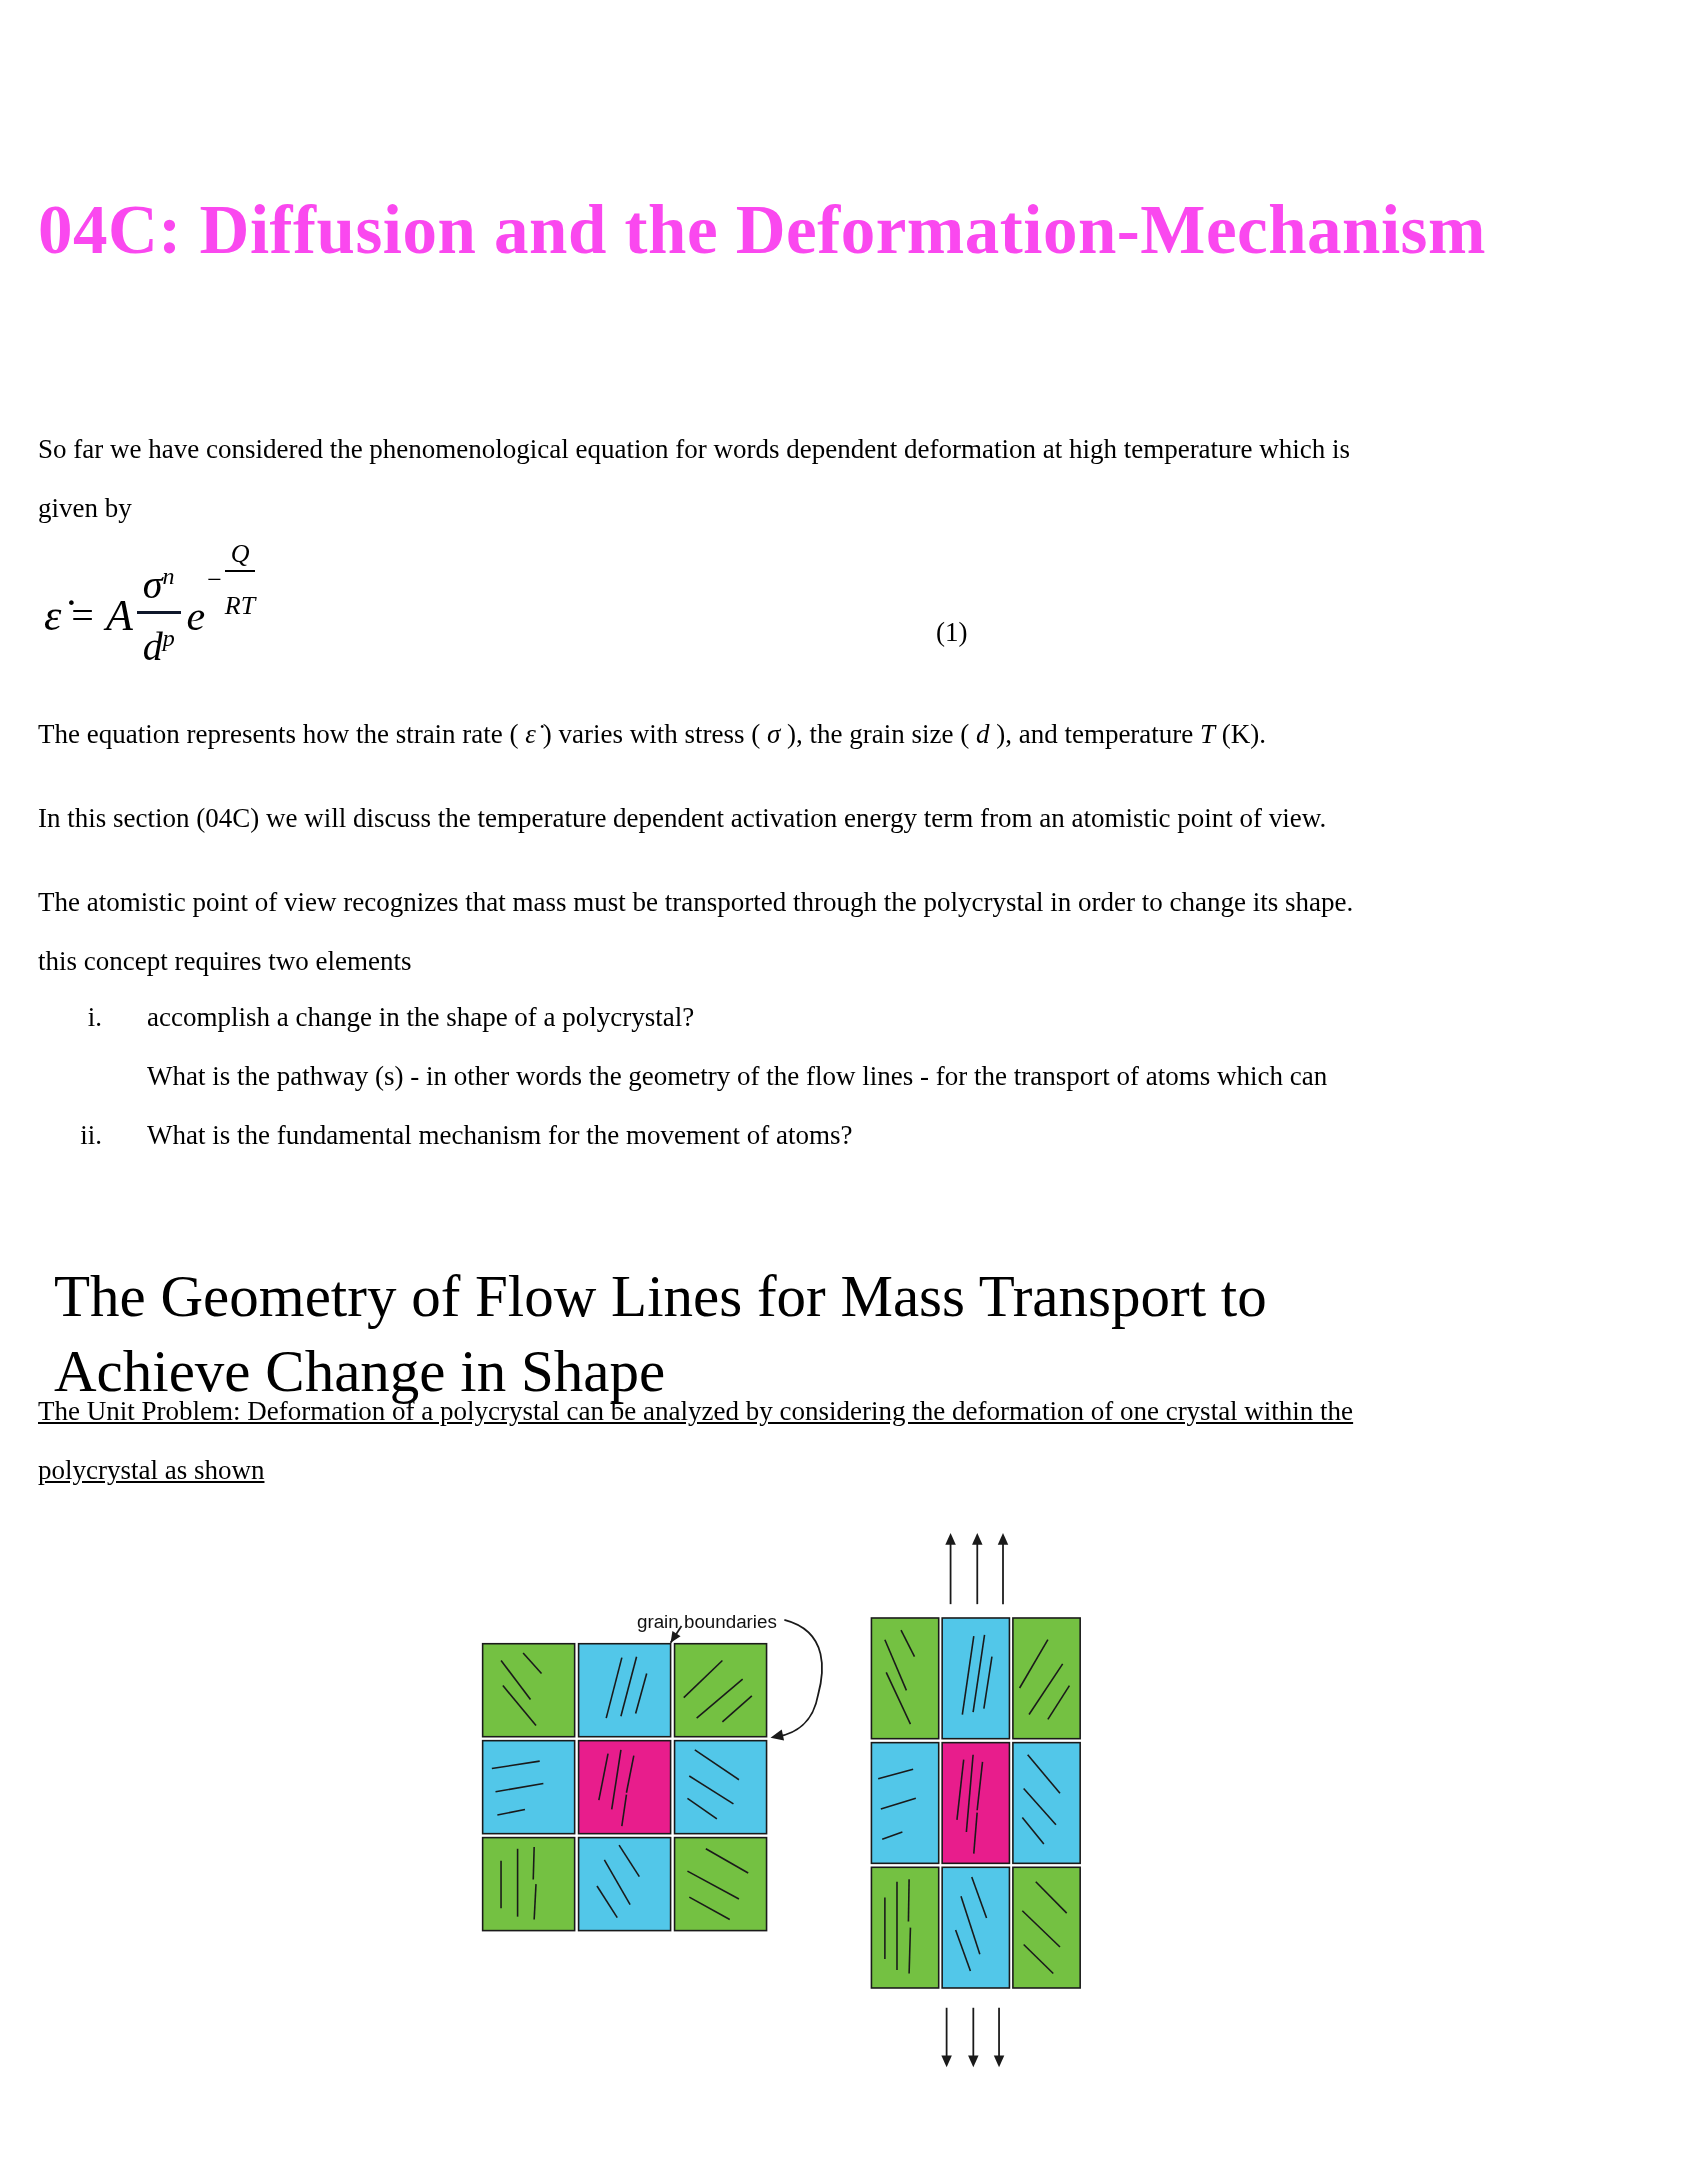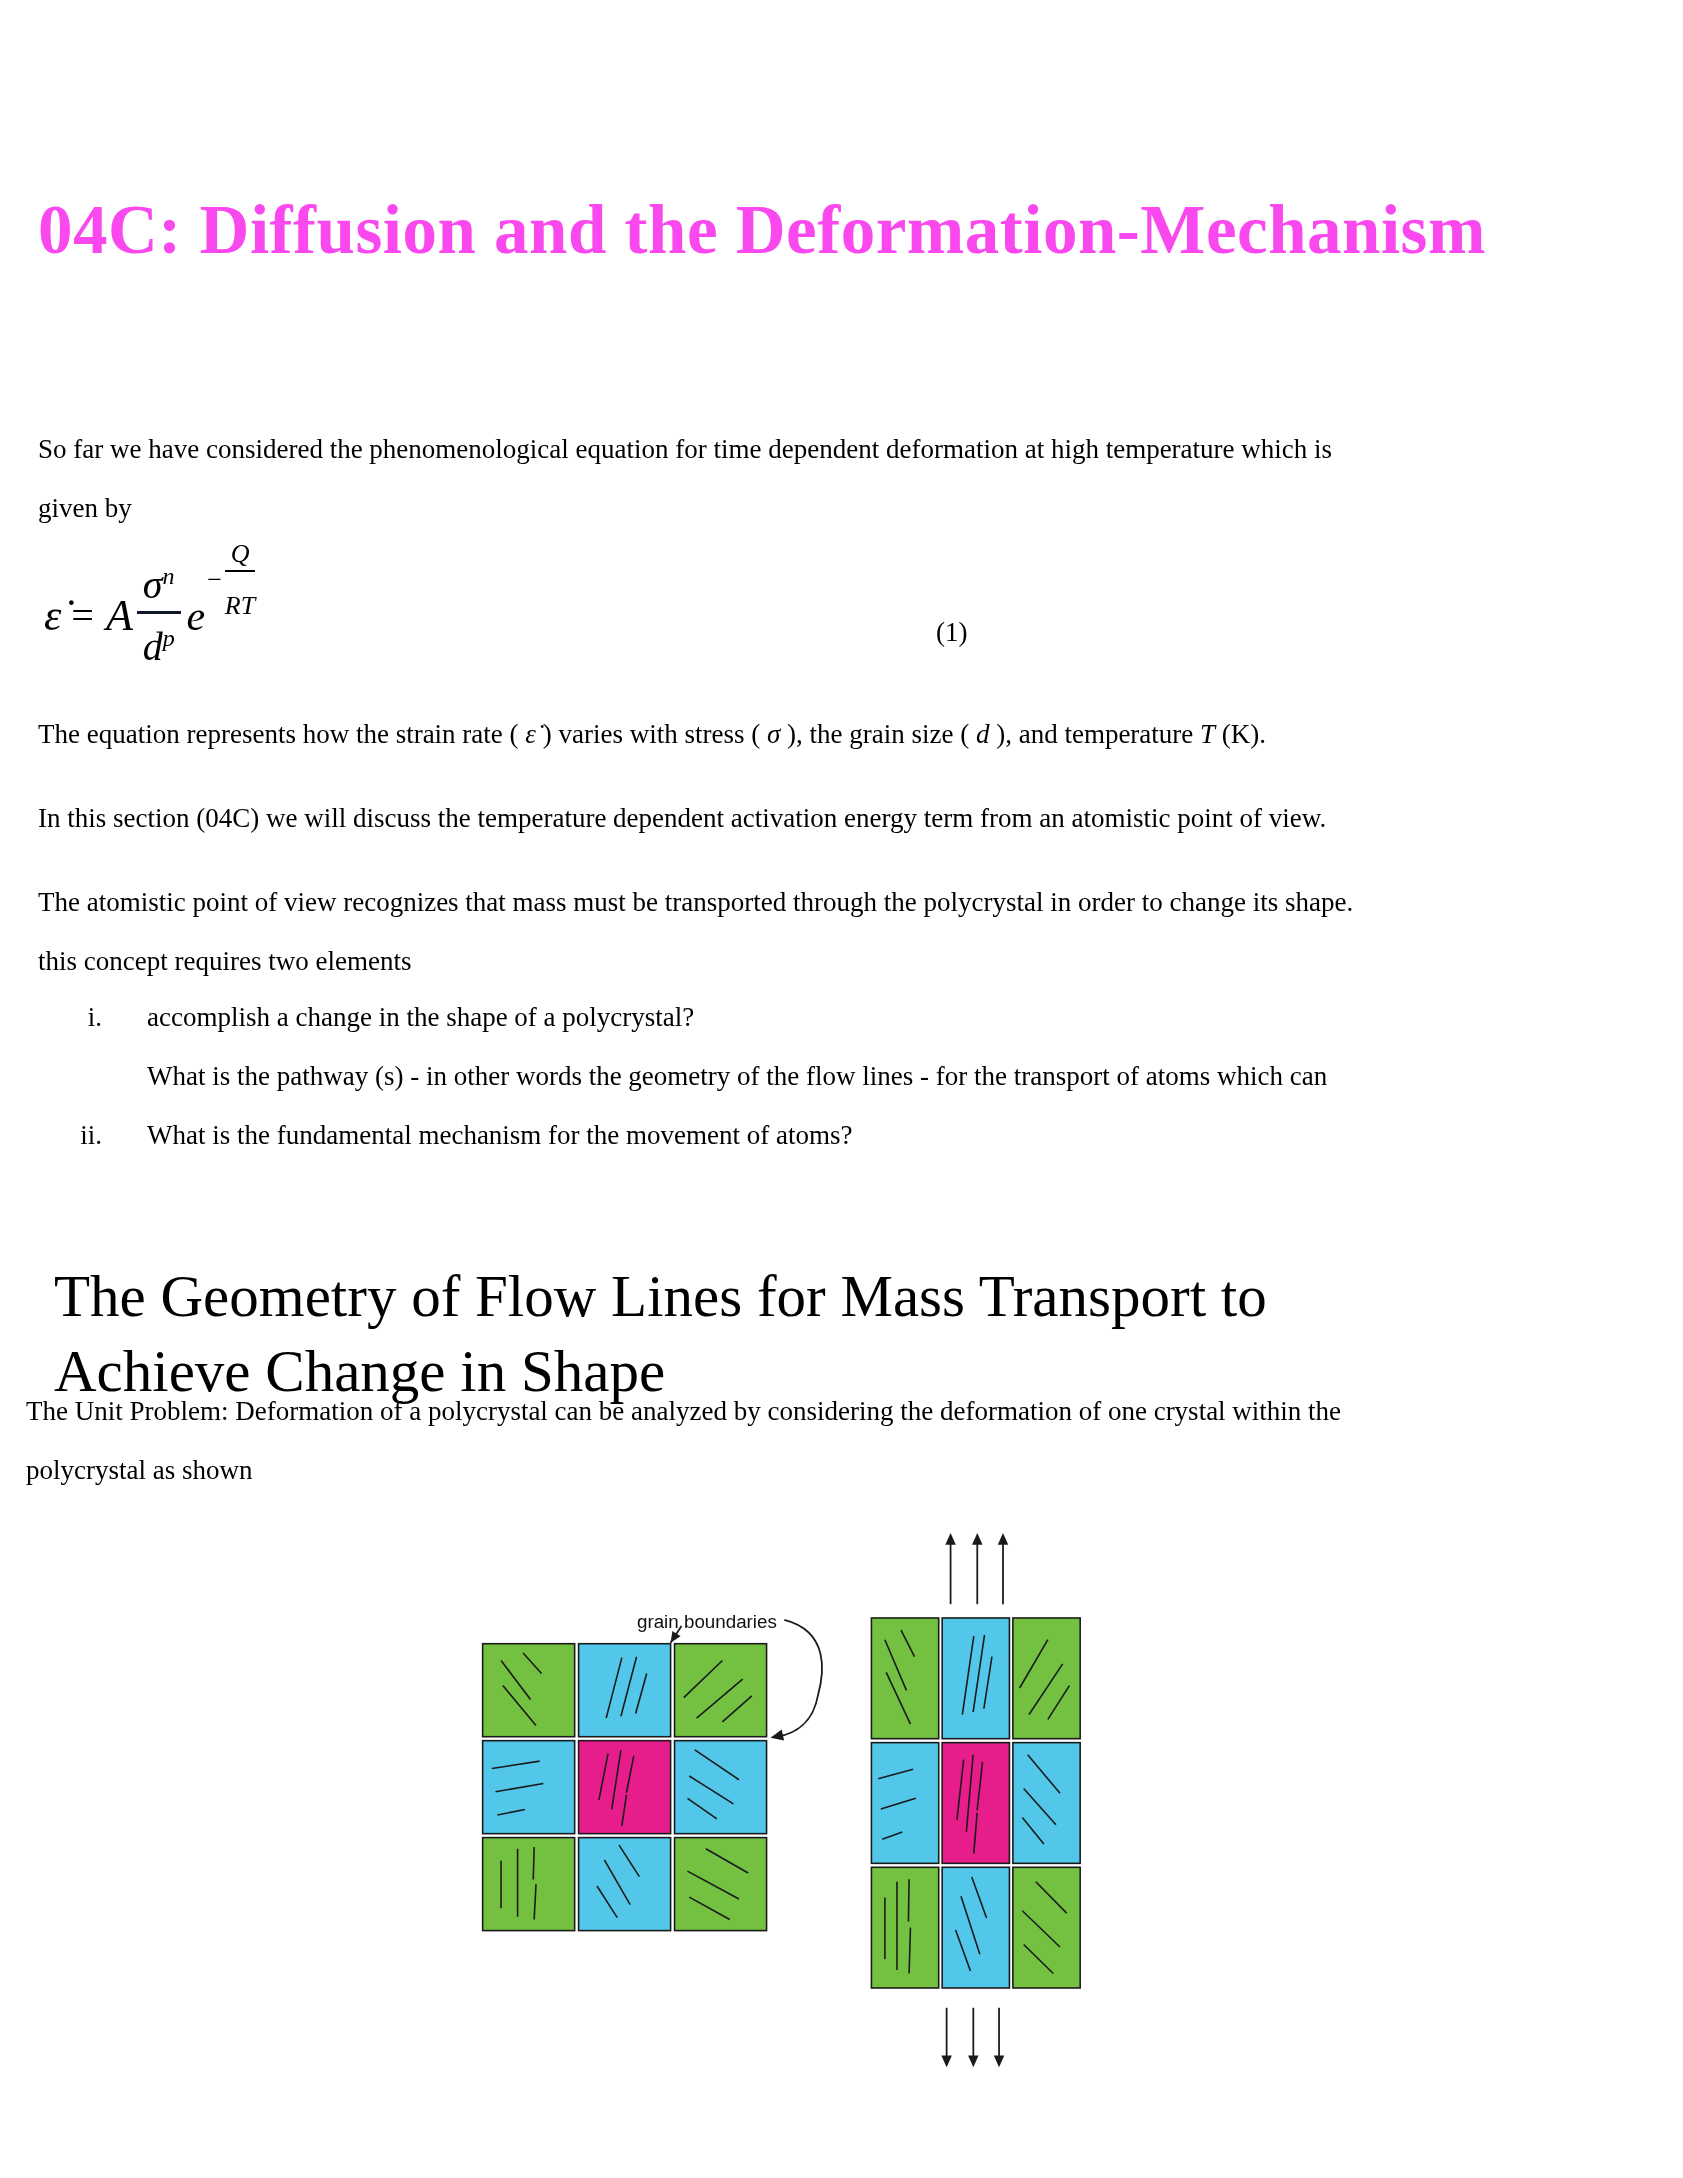--- a/index.html
+++ b/index.html
@@ -13,21 +13,21 @@
     white-space:nowrap; letter-spacing:0.5px;
   }
   .h-large { font-size:59px; font-weight:400; line-height:75px; white-space:nowrap; }
   .overview-h { left:38px; top:277px; }
   .geometry-h { left:38px; top:1210px;margin-left:16px; }
   .body-text { font-size:27px; line-height:59px; white-space:nowrap; }
   .p-intro      { left:38px; top:420px; }
   .p-explain    { left:38px; top:705px; }
   .p-section    { left:38px; top:789px; }
   .p-atomistic  { left:38px; top:873px; }
-  .p-unit       { left:26px; top:1382px; }
+  .p-unit       { left:38px; top:1382px;text-decoration:underline; }
   .it { font-style:italic; }
   .list-block { left:38px; top:988px; font-size:27px; line-height:59px; }
   .list-row { display:flex; align-items:flex-start; }
   .list-marker { width:64px; text-align:right; flex:0 0 64px; }
   .list-text { margin-left:45px; white-space:nowrap; }
   
   .equation { left:44px; top:546px; width:1089px; height:149px; }
   .eq-row { display:inline-flex; align-items:center; height:139px; font-size:40px; }
   .eq-lhs { font-size:44px; font-style:italic; margin-right:8px; }
   .eq-sign { font-size:40px; padding:0 12px 0 2px; }
@@ -48,21 +48,21 @@
 </style>
 </head>
 <body>
 
 <div class="page">
 
   <h1 class="abs doc-title" style="color: rgb(250, 72, 239);">04C: Diffusion and the Deformation-Mechanism</h1>
 
 
   <div class="abs body-text p-intro">
-    <div>So far we have considered the phenomenological equation for time dependent deformation at high temperature which is</div>
+    <div>So far we have considered the phenomenological equation for words dependent deformation at high temperature which is</div>
     <div>given by</div>
   </div>
 
   <div class="abs equation">
     <span class="eq-row">
       <span class="eq-lhs">ε̇</span>
       <span class="eq-sign">=</span>
       <span class="eq-A">A</span>
       <span class="frac">
         <span class="num"><span class="it">σ</span><sup>n</sup></span>

